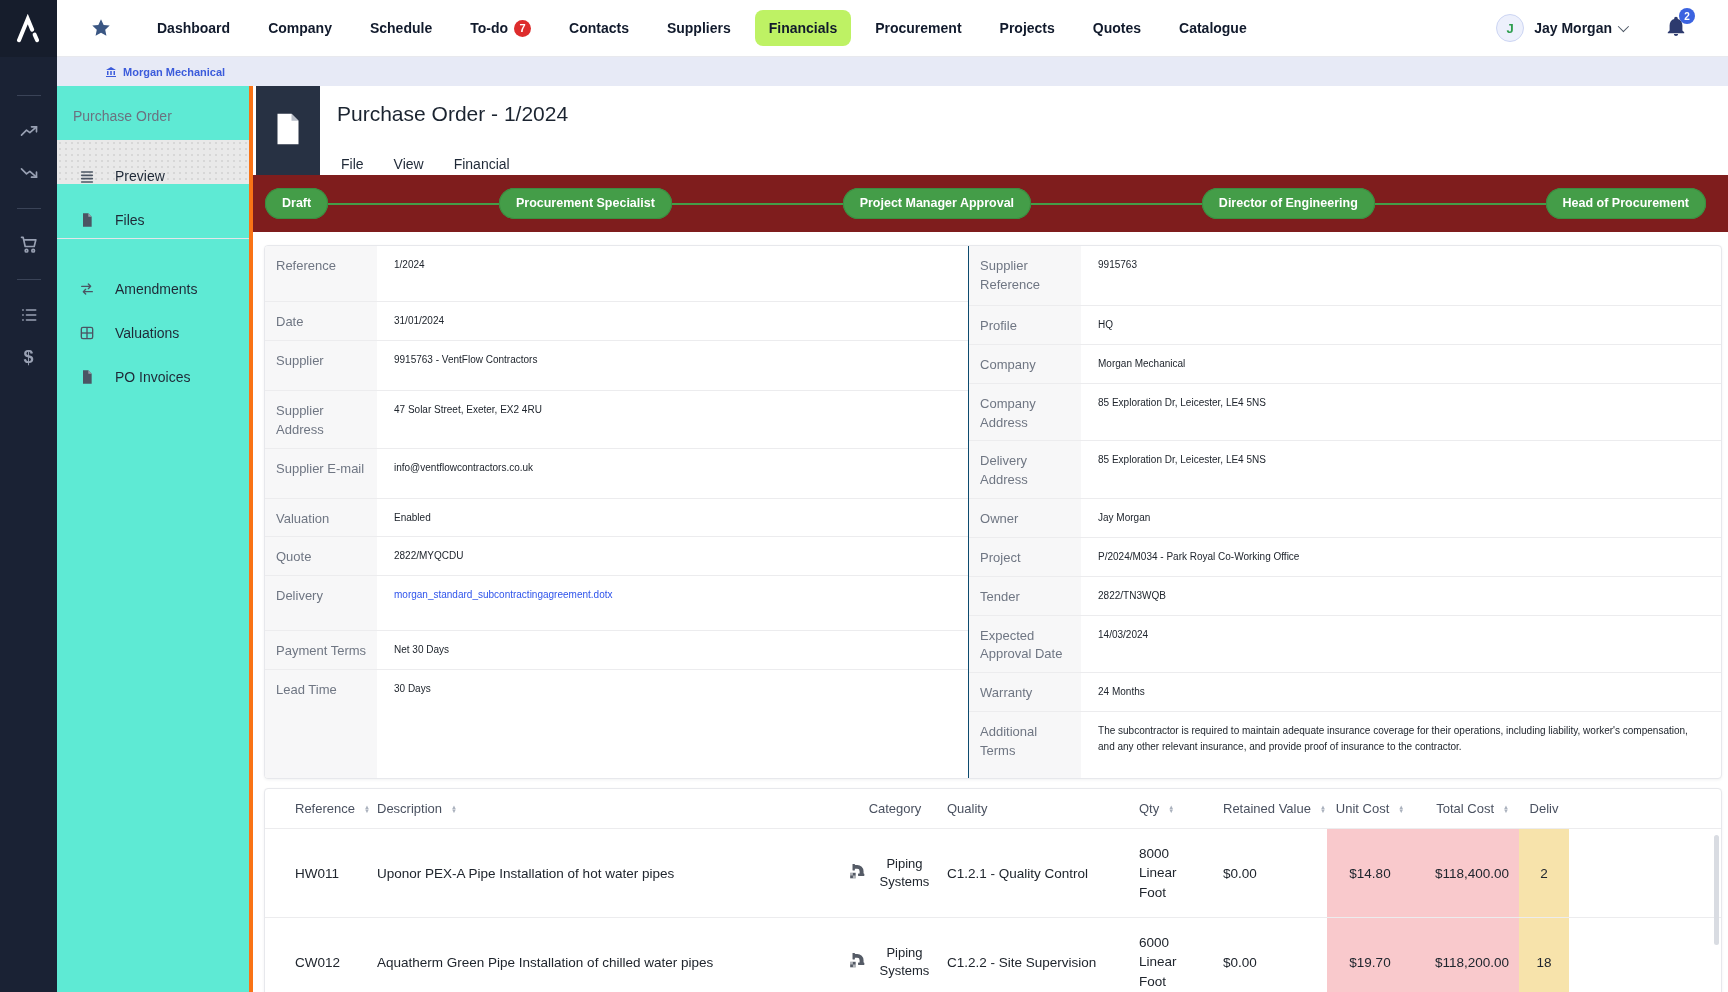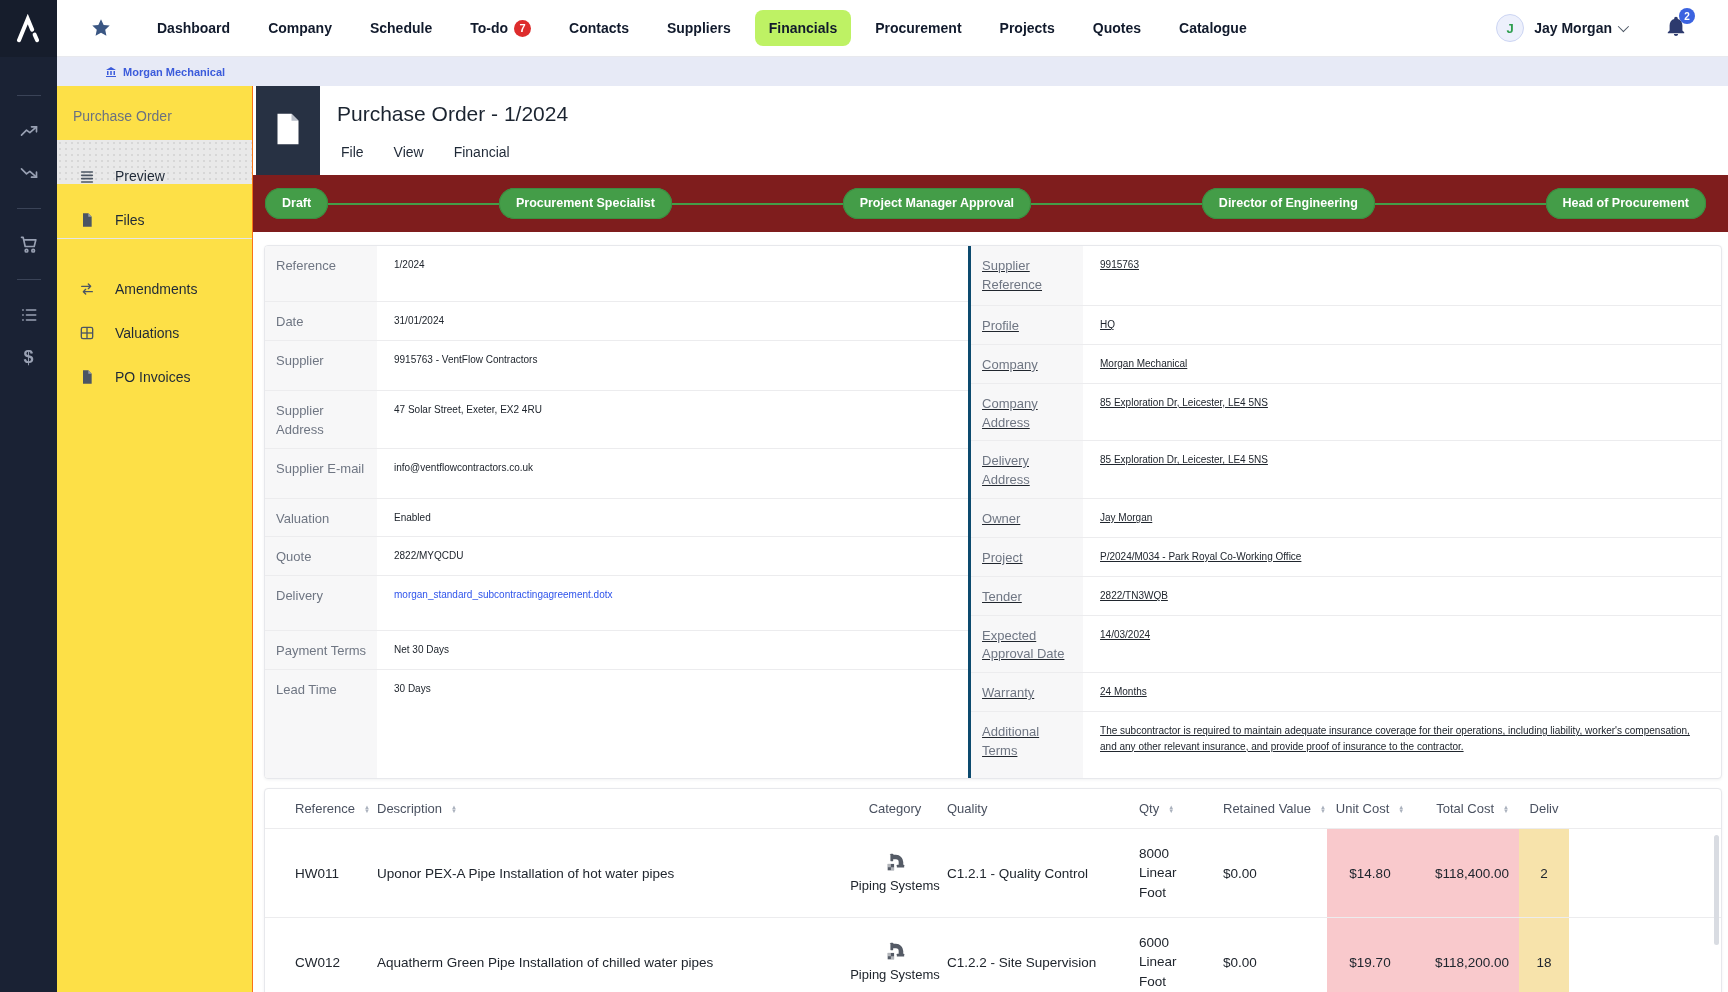--- a/index.html
+++ b/index.html
@@ -37,55 +37,55 @@
                 background:#3b63e0; color:#fff; font-size:10px; font-weight:bold;
                 display:flex; align-items:center; justify-content:center; padding:0 4px; }
 
   
   .crumbbar { position:absolute; left:57px; top:57px; right:0; height:29px; background:#e7eaf6;
               display:flex; align-items:center; z-index:19; }
   .crumb { display:flex; align-items:center; margin-left:48px; cursor:pointer; }
   .crumb-label { font-size:11px; font-weight:600; color:#3b5bdb; margin-left:6px; }
 
   
-  .sidenav { position:absolute; left:57px; top:86px; bottom:0; width:196px; background:#fde047;
-             border-right:1px solid #f97316; z-index:10; }
+  .sidenav { position:absolute; left:57px; top:86px; bottom:0; width:196px; background:#5eead4;
+             border-right:4px solid #f97316; z-index:10; }
   .sidenav-title { font-size:14px; color:#6b7280; padding:22px 0 16px 16px; }
   .side-item { display:flex; align-items:flex-end; height:44px; padding-left:22px; cursor:pointer;
                font-size:14px; color:#1f2937; }
   .side-item .s-ic { width:16px; height:16px; margin-right:20px; color:#4b5563; display:flex; align-items:center; }
   .side-item.active { background-color:#e9e9e9;
       background-image:radial-gradient(#d7d7d7 1px, transparent 1px); background-size:6px 6px; }
   .side-sep { border-bottom:1px solid #e4e5e9; margin:10px 0 14px 0; }
 
   
   .main { position:absolute; left:253px; top:86px; right:0; bottom:0; background:#fff; overflow:hidden; }
 
   .doc-header { position:relative; height:89px; }
   .doc-square { position:absolute; left:3px; top:-3px; width:64px; height:92px; background:#273143; z-index:2;
                 display:flex; align-items:center; justify-content:center; }
   .doc-title { position:absolute; left:84px; top:16px; font-size:21px; font-weight:500; color:#1b2430; }
-  .doc-menu { position:absolute; left:88px; top:58px; display:flex; }
+  .doc-menu { position:absolute; left:88px; top:70px; display:flex; }
   .doc-menu-item { font-size:14px; color:#1f2937; margin-right:30px; cursor:pointer; }
 
   
   .workflow { height:57px; background:#7f1d1d; display:flex; align-items:center; padding:0 22px 0 12px; }
   .wf-track { position:relative; flex:1; display:flex; justify-content:space-between; align-items:center; }
   .wf-track::before { content:""; position:absolute; left:30px; right:30px; top:50%; height:2px;
                       margin-top:-1px; background:#449d48; }
   .stage-pill { position:relative; z-index:1; background:#449d48; color:#fff; font-size:12.5px; font-weight:bold;
                 height:31px; line-height:31px; padding:0 17px; border-radius:17px; white-space:nowrap; cursor:pointer;
                 box-shadow:0 0 0 1px #3c8c40 inset; }
 
   
   .details-card { margin:13px 0 0 11px; width:1458px; height:534px; border:1px solid #e7e8ec; border-radius:4px;
                   box-shadow:0 1px 3px rgba(20,30,50,.06); display:flex; overflow:hidden; background:#fff; }
   .d-col { display:flex; flex-direction:column; height:100%; }
   .d-col.left  { width:704px; }
-  .d-col.right { width:754px; border-left:3px solid #0c4a6e;text-decoration:underline; }
+  .d-col.right { width:754px; border-left:1px solid #0c4a6e; }
   .d-row { display:flex; border-top:1px solid #ececee; flex-shrink:0; }
   .d-row:first-child { border-top:none; }
   .d-row.grow { flex:1; }
   .d-label { width:112px; flex-shrink:0; background:#f7f7f8; color:#6f7683; font-size:13px;
              padding:11px 8px 8px 11px; line-height:1.45; }
   .d-value { flex:1; font-size:10px; color:#20262e; padding:11px 14px 8px 17px; line-height:1.55; }
   .link { color:#2f54eb; cursor:pointer; }
 
   
   .items-card { position:relative; margin:9px 0 0 11px; width:1458px; height:400px;
@@ -105,21 +105,21 @@
   .c-cat      { width:96px;  justify-content:center; text-align:center; flex-shrink:0; }
   .c-budget   { width:196px; padding-left:4px; flex-shrink:0; }
   .c-qty      { width:72px;  flex-shrink:0; }
   .c-ret      { width:116px; padding-left:12px; flex-shrink:0; }
   .c-unit     { width:86px;  justify-content:center; flex-shrink:0; }
   .c-total    { width:106px; justify-content:flex-end; padding-right:10px; flex-shrink:0; }
   .c-deliv    { width:50px;  justify-content:center; flex-shrink:0; overflow:hidden; }
   .c-fill     { flex:1; }
   .cell.c-unit, .cell.c-total { background:#f9c9cc; }
   .cell.c-deliv { background:#f7e3ab; }
-  .cat-inner { display:flex; flex-direction:column; align-items:center; line-height:1.35; font-size:13px; }
+  .cat-inner { display:flex; flex-direction:row; align-items:center; line-height:1.35; font-size:13px; }
   .cat-inner svg { margin-bottom:3px; }
   .qty-wrap { line-height:1.45; width:56px; }
   .items-scrollbar { position:absolute; right:2px; top:46px; width:5px; height:110px;
                      background:#d9dce2; border-radius:3px; }
 </style>
 </head>
 <body>
 
 <div class="rail">
   <div class="rail-logo">

